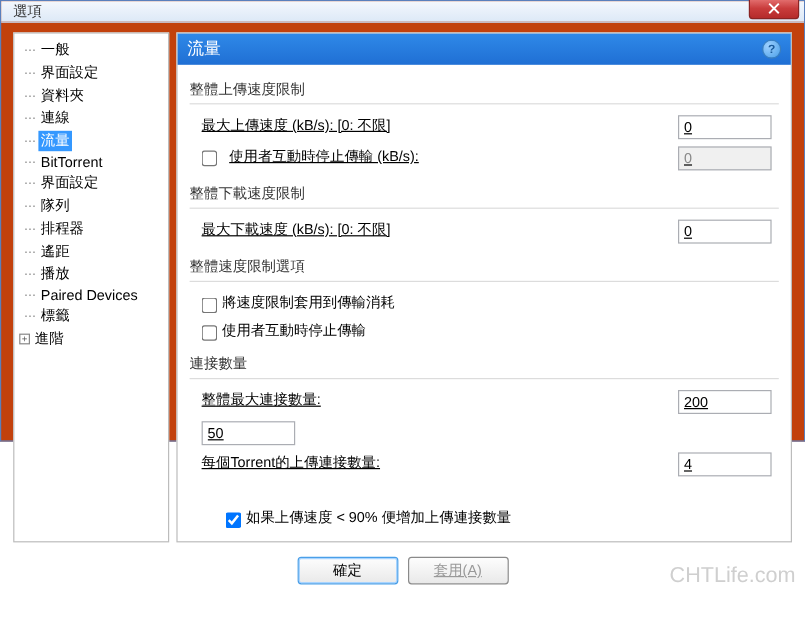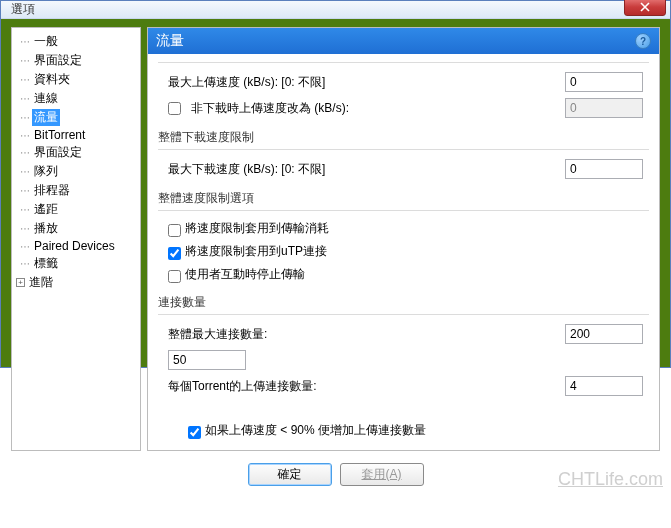--- a/index.html
+++ b/index.html
@@ -8,21 +8,21 @@
   font-size: 12px;
   background: #fff;
   width: 671px;
   height: 528px;
   position: relative;
 }
 .window {
   width: 671px;
   height: 368px;
   border: 1px solid #5a7fbc;
-  background: #4d7c0f;
+  background: #c2410c;
   display: flex;
   flex-direction: column;
 }
 .titlebar {
   height: 28px;
   background: linear-gradient(to bottom, #f4f8fd 0%, #e8f0fa 50%, #dde9f7 100%);
   border-bottom: 1px solid #c9d8ee;
   display: flex;
   align-items: center;
   padding: 0 4px 0 10px;
@@ -128,23 +128,23 @@
   margin-top: 8px;
 }
 .group-title:first-child { margin-top: 4px; }
 .divider {
   height: 1px;
   background: #dcdcdc;
   margin-bottom: 6px;
 }
 .row {
   display: flex;
-  align-items: center;
   padding: 3px 6px 3px 10px;
   gap: 6px;
+  text-decoration: underline;
 }
 .row .rlabel { flex: 1; }
 .num-input {
   width: 78px;
   height: 20px;
   border: 1px solid #abadb3;
   padding: 1px 4px;
   font-size: 12px;
   text-align: left;
 }
@@ -180,21 +180,20 @@
 }
 .btn[disabled] { color: #999; cursor: default; text-decoration: underline; }
 .watermark {
   position: absolute;
   right: 8px;
   bottom: 38px;
   color: #cfcfcf;
   font-size: 18px;
   font-family: Arial, sans-serif;
   pointer-events: none;
-  text-decoration: underline;
 }
 </style>
 </head>
 <body>
 
 <div class="window">
   <div class="titlebar">
     <span class="title">選項</span>
     <div class="close-btn">
       <svg viewBox="0 0 10 10">
@@ -262,49 +261,46 @@
           <span class="label">進階</span>
         </div>
     </div>
 
     <div class="main-panel">
       <div class="panel-header">
         <span>流量</span>
         <div class="help-icon">?</div>
       </div>
       <div class="panel-body">
+        <div class="group-title">整體上傳速度限制</div>
         <div class="divider"></div>
         <div class="row">
           <span class="rlabel">最大上傳速度 (kB/s): [0: 不限]</span>
           <input class="num-input" value="0" style="">
         </div>
         <div class="row">
           <input type="checkbox" class="chk" style="">
-          <span class="rlabel">非下載時上傳速度改為 (kB/s):</span>
+          <span class="rlabel">使用者互動時停止傳輸 (kB/s):</span>
           <input class="num-input" disabled="" value="0" style="">
         </div>
 
         <div class="group-title">整體下載速度限制</div>
         <div class="divider"></div>
         <div class="row">
           <span class="rlabel">最大下載速度 (kB/s): [0: 不限]</span>
           <input class="num-input" value="0" style="">
         </div>
 
         <div class="group-title">整體速度限制選項</div>
         <div class="divider"></div>
         <div class="chk-row">
           <input type="checkbox" class="chk" style="">
           <span>將速度限制套用到傳輸消耗</span>
         </div>
         <div class="chk-row">
-          <input type="checkbox" class="chk" checked="" style="">
-          <span>將速度限制套用到uTP連接</span>
-        </div>
-        <div class="chk-row">
           <input type="checkbox" class="chk" style="">
           <span>使用者互動時停止傳輸</span>
         </div>
 
         <div class="group-title">連接數量</div>
         <div class="divider"></div>
         <div class="row">
           <span class="rlabel">整體最大連接數量:</span>
           <input class="num-input" value="200" style="">
         </div>

